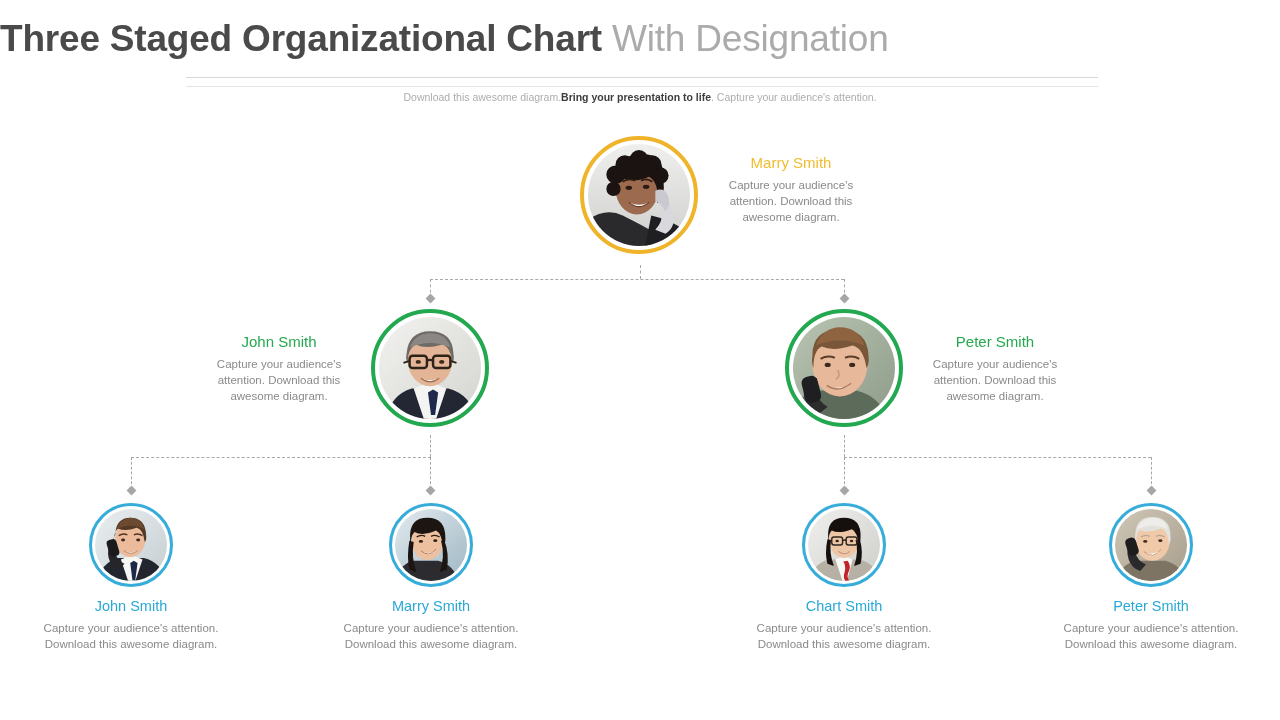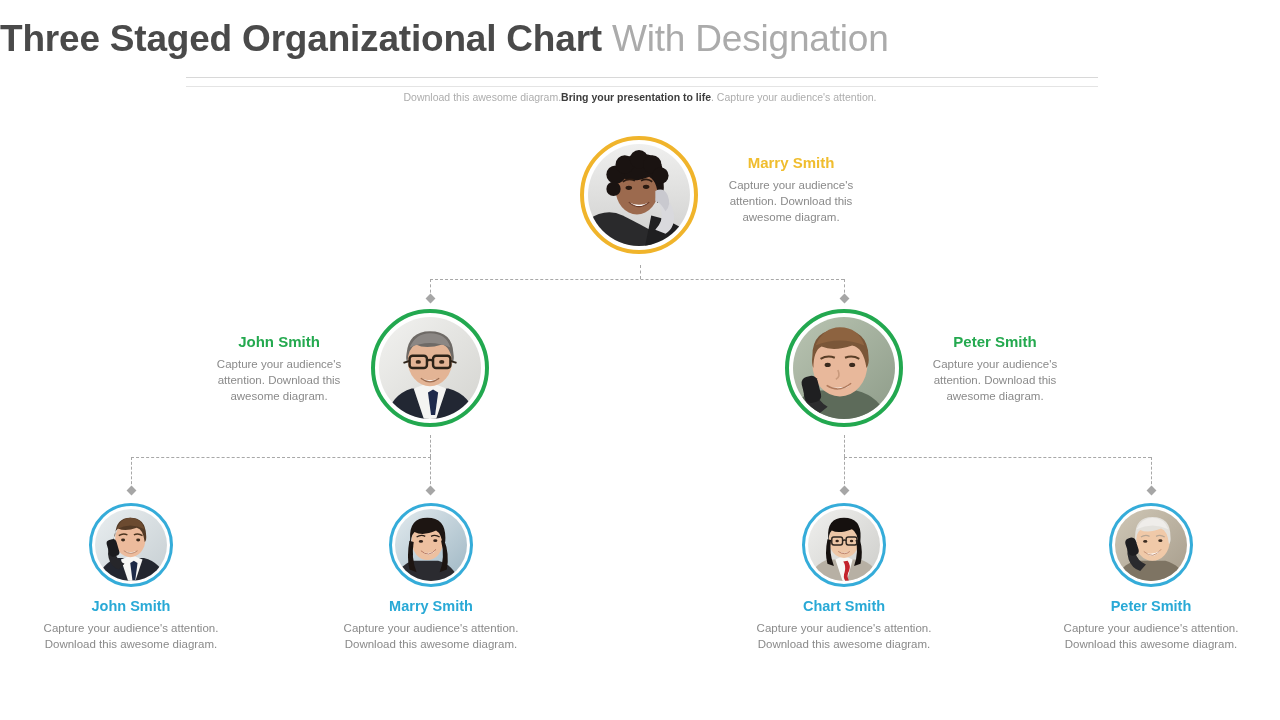--- a/index.html
+++ b/index.html
@@ -68,21 +68,21 @@
     width:100%;height:100%;
   }
   .avatar svg{display:block;width:100%;height:100%;}
 
   
   .a-lvl1{width:118px;height:118px;border:4px solid #f0b42b;padding:4px;}
   .a-lvl2{width:118px;height:118px;border:4px solid #22a84f;padding:4px;}
   .a-lvl3{width:84px;height:84px;border:3px solid #35acd9;padding:3px;}
 
   .name{
-    font-weight:bold;
+    font-weight:normal;
     white-space:nowrap;
     text-align:center;
   }
   .name-lvl1{font-size:15px;color:#f0bd2e;}
   .name-lvl2{font-size:15px;color:#24a94f;}
   .name-lvl3{font-size:14.5px;color:#29a9d6;}
 
   .desc{
     font-size:11.5px;color:#8a8a8a;line-height:1.38;
   }

